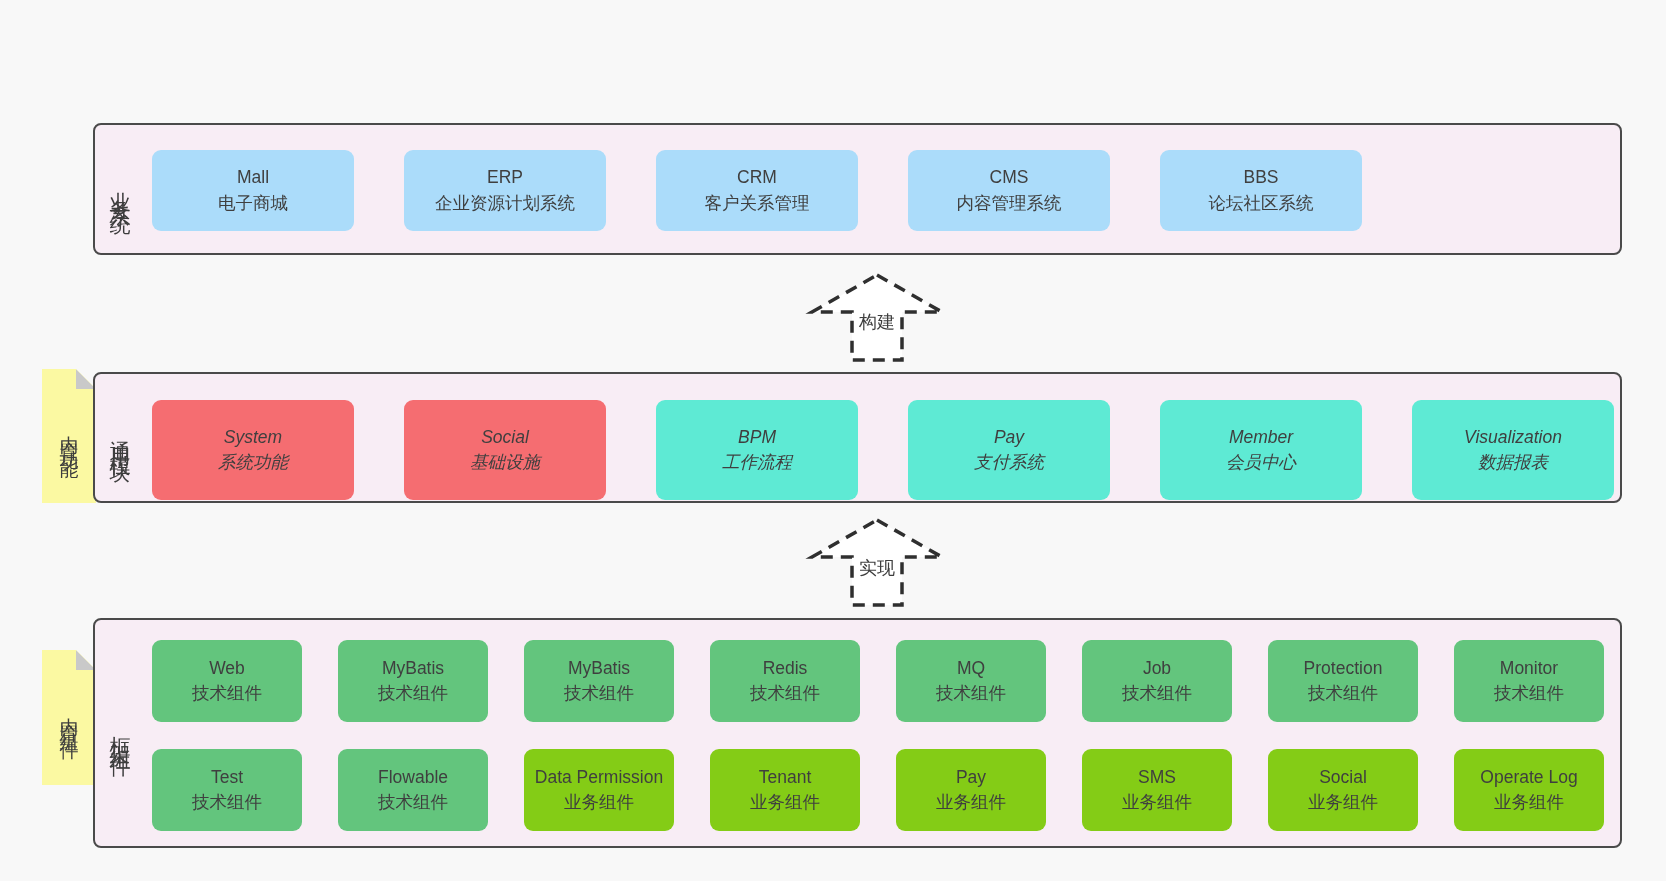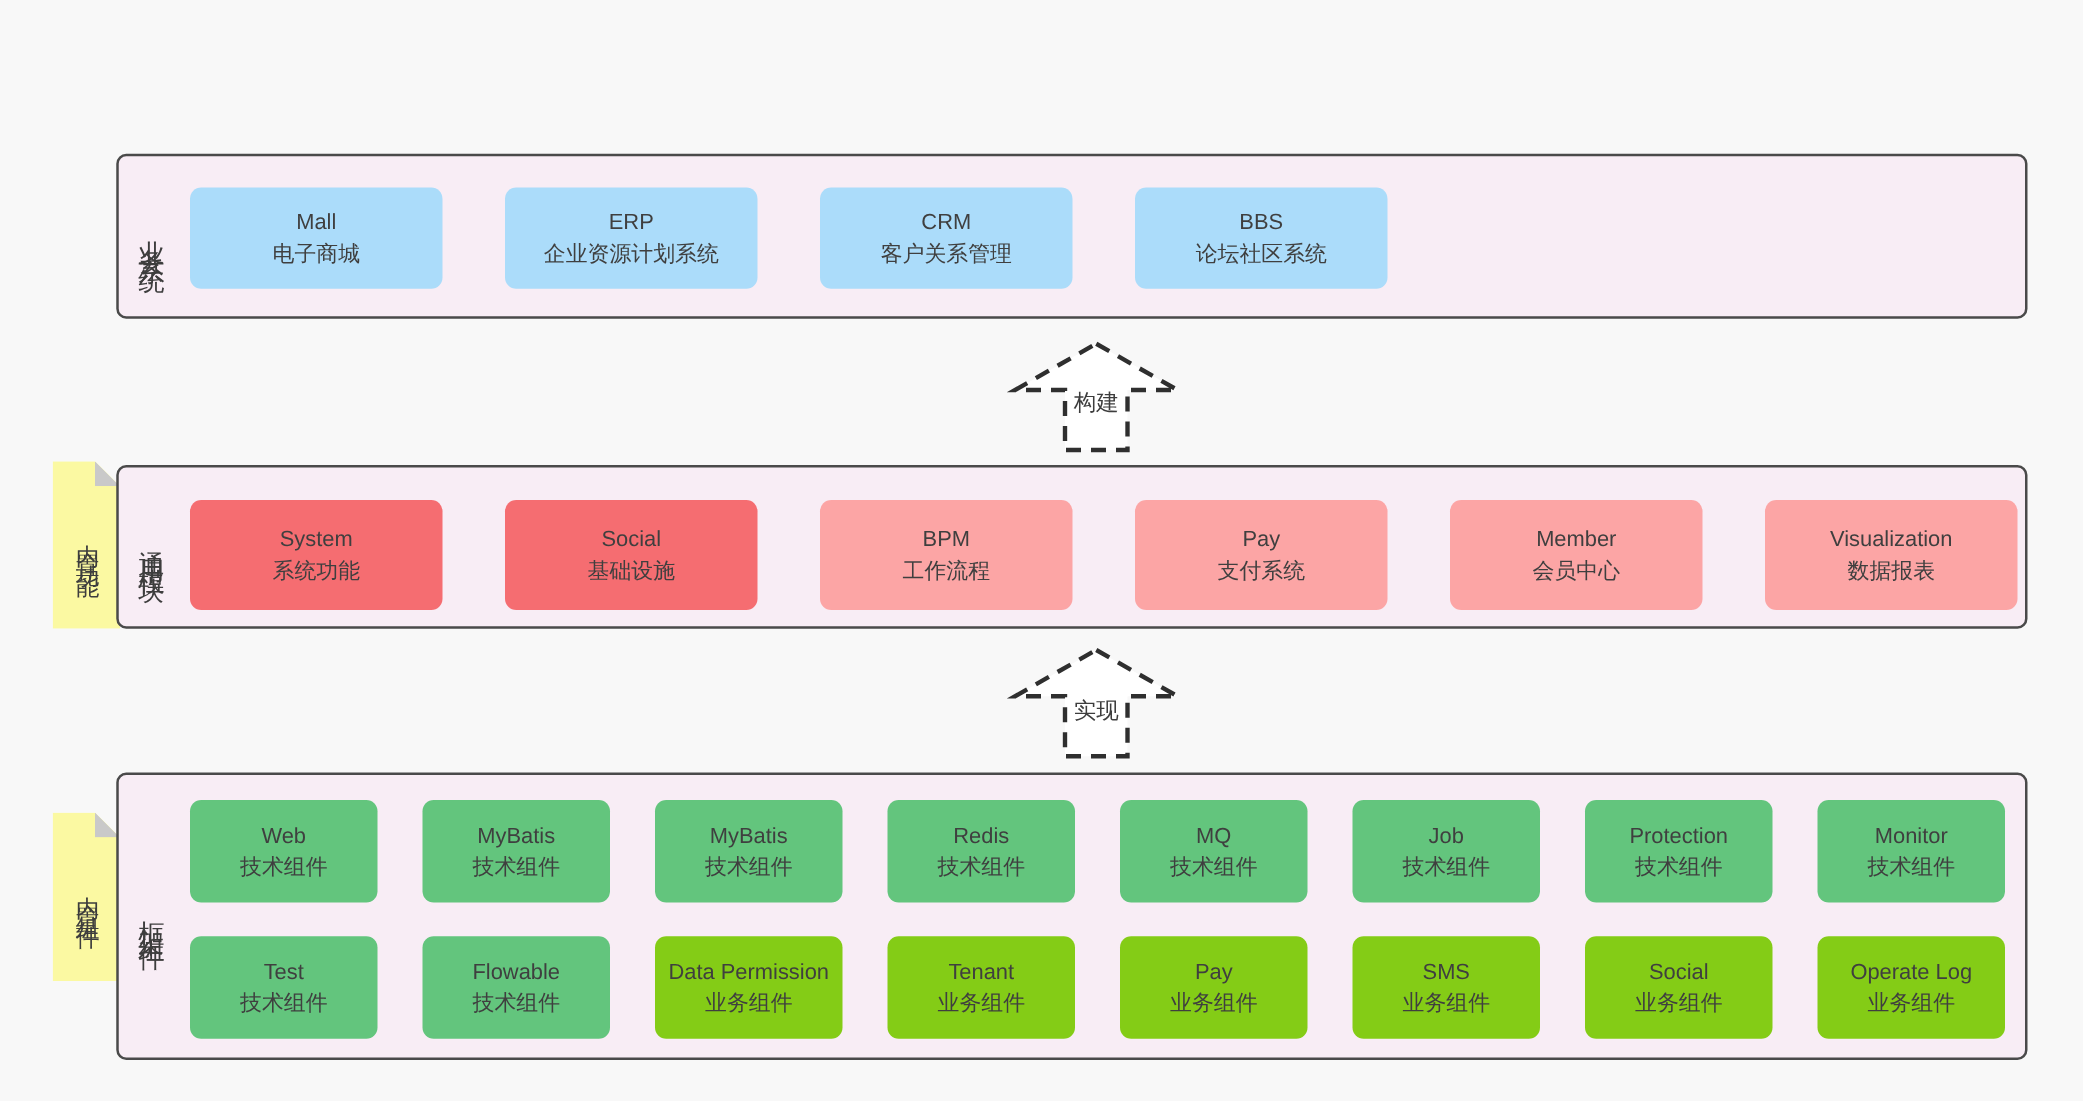--- a/index.html
+++ b/index.html
@@ -31,26 +31,26 @@
   #band-components .boxes { left:57px; gap:36px; }
   #band-components .row-1 { top:20px; }
   #band-components .row-2 { top:129px; }
 
   .box {
     border-radius:9px; display:flex; flex-direction:column;
     align-items:center; justify-content:center; text-align:center;
     font-size:17.5px; line-height:1.45; color:#3f3f3f; flex:0 0 auto;
   }
   .wide { width:202px; height:81px; }
-  #band-modules .wide { height:88px; }
+  #band-modules .wide { height:100px;font-style:italic; }
   .narrow { width:150px; height:82px;text-align:right; }
 
   .blue       { background:#abdcfa; }
   .red        { background:#f56d71; }
-  .pink       { background:#fca5a5; }
+  .pink       { background:#5eead4; }
   .green      { background:#63c57d; }
   .lightgreen { background:#84cc16; }
 
   
   .sticky {
     position:absolute; left:42px; width:54px; background:#fbf9a2; z-index:0;
     clip-path: polygon(0 0, calc(100% - 20px) 0, 100% 20px, 100% 100%, 0 100%);
   }
   #sticky-features  { top:369px; height:134px; }
   #sticky-components{ top:650px; height:135px; }
@@ -99,20 +99,24 @@
       </div>
       <div class="box wide blue">
         <div>ERP</div>
         <div>企业资源计划系统</div>
       </div>
       <div class="box wide blue">
         <div>CRM</div>
         <div>客户关系管理</div>
       </div>
       <div class="box wide blue">
+        <div>CMS</div>
+        <div>内容管理系统</div>
+      </div>
+      <div class="box wide blue">
         <div>BBS</div>
         <div>论坛社区系统</div>
       </div>
     </div>
   </div>
 
   <svg class="arrow-svg" id="arrow-build-svg" width="170" height="95" viewBox="0 0 170 95">
     <polygon points="85,5 150,42 110,42 110,90 60,90 60,42 20,42" fill="#ffffff" stroke="#2f2f2f" stroke-width="3.5" stroke-dasharray="12 8" stroke-linejoin="miter"></polygon>
   </svg>
   <div class="arrow-label" id="arrow-build-label">构建</div>

